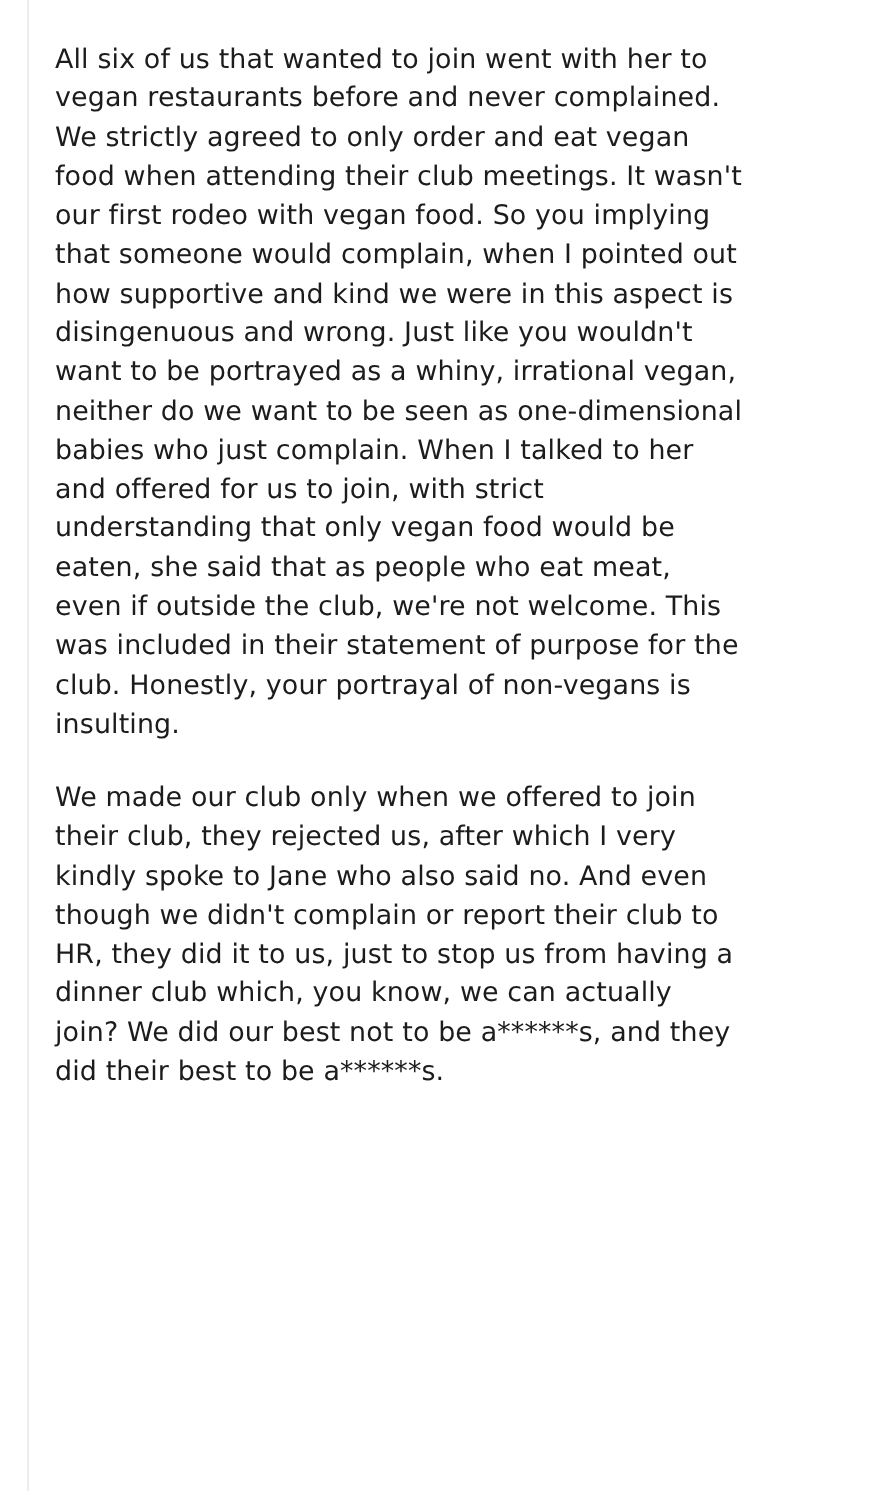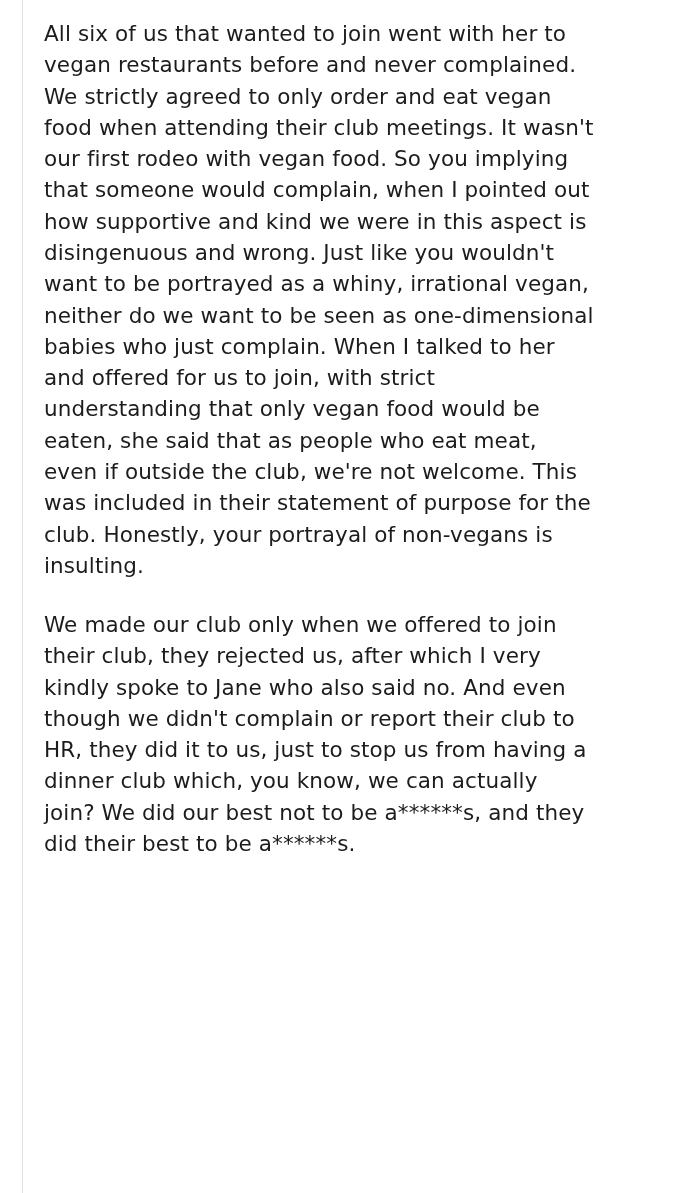--- a/index.html
+++ b/index.html
@@ -12,21 +12,21 @@
     height: 1193px;
     font-family: "DejaVu Sans", sans-serif;
     color: #1a1a1a;
     overflow: hidden;
   }
   .comment-block {
     position: relative;
     box-sizing: border-box;
     width: 616px;
     height: 1193px;
-    padding: 18px 22px 0 44px;
+    padding: 32px 22px 0 44px;
   }
   
   .thread-line {
     position: absolute;
     left: 22px;
     top: 0;
     bottom: 0;
     width: 1px;
     background: #e2e2e2;
   }

